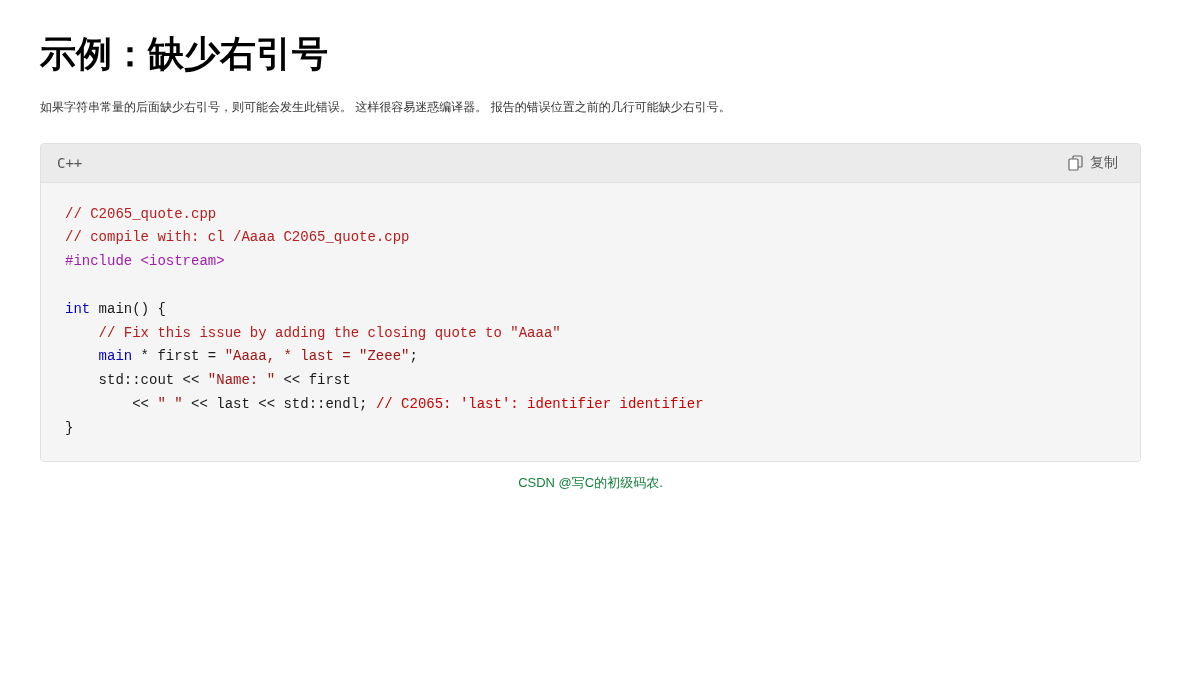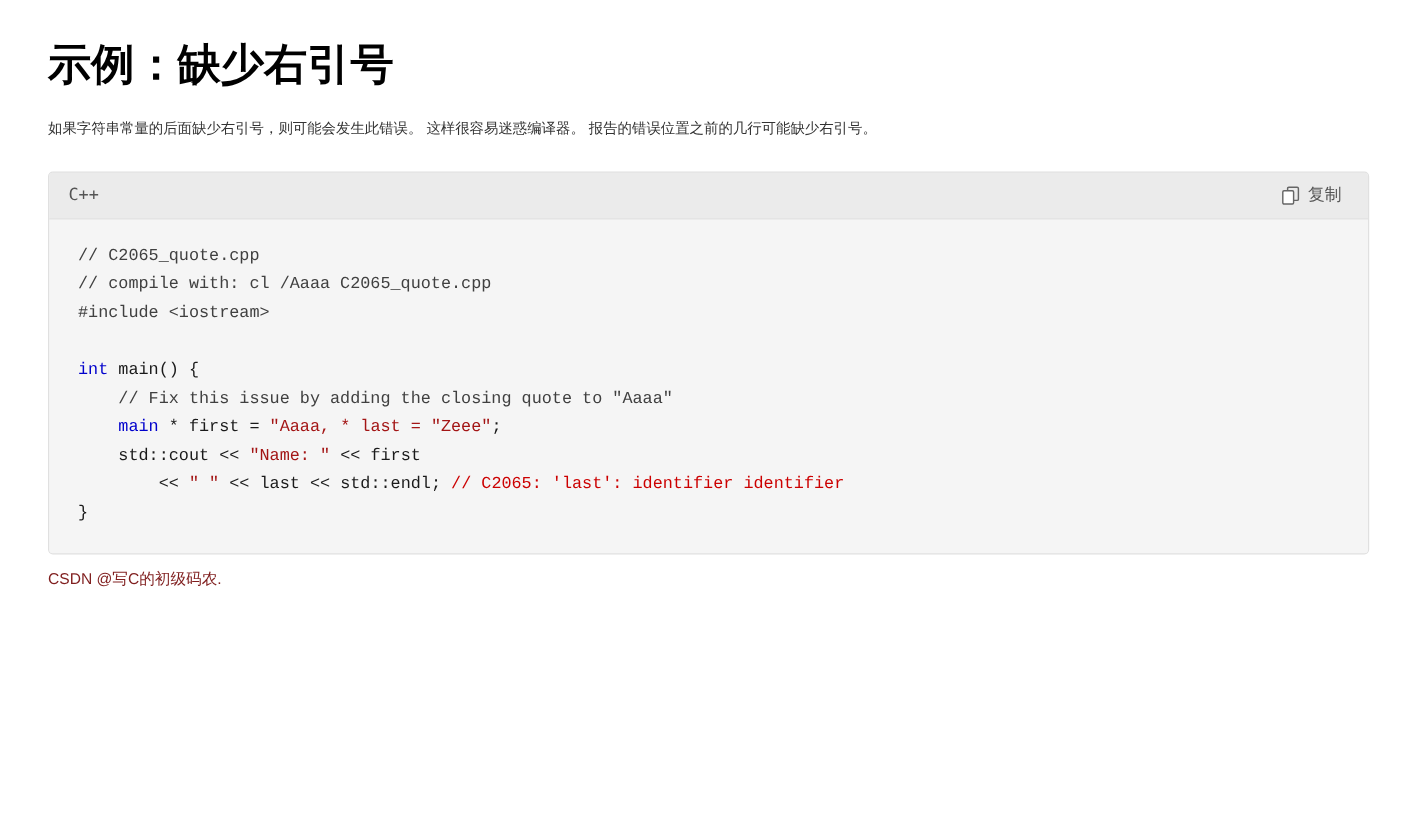--- a/index.html
+++ b/index.html
@@ -76,31 +76,31 @@
       overflow-x: auto;
     }
 
     .code-block-body pre {
       font-family: 'Courier New', Consolas, monospace;
       font-size: 14px;
       line-height: 1.7;
       white-space: pre;
     }
 
-    .c-comment { color: #404040; }
-    .c-preprocessor { color: #404040; }
+    .c-comment { color: #b91c1c; }
+    .c-preprocessor { color: #a21caf; }
     .c-keyword { color: #0000cc; text-align: center; }
     .c-string { color: #a31515; }
     .c-error { color: #cc0000; }
     .c-default { color: #1a1a1a; }
 
     .watermark {
-      text-align: left;
+      text-align: center;
       font-size: 13px;
-      color: #7f1d1d;
+      color: #15803d;
       margin-top: 12px;
     }
   </style>
 </head>
 <body>
 
 <h1 class="page-title">示例：缺少右引号</h1>
 
 <p class="description">如果字符串常量的后面缺少右引号，则可能会发生此错误。 这样很容易迷惑编译器。 报告的错误位置之前的几行可能缺少右引号。</p>
 

